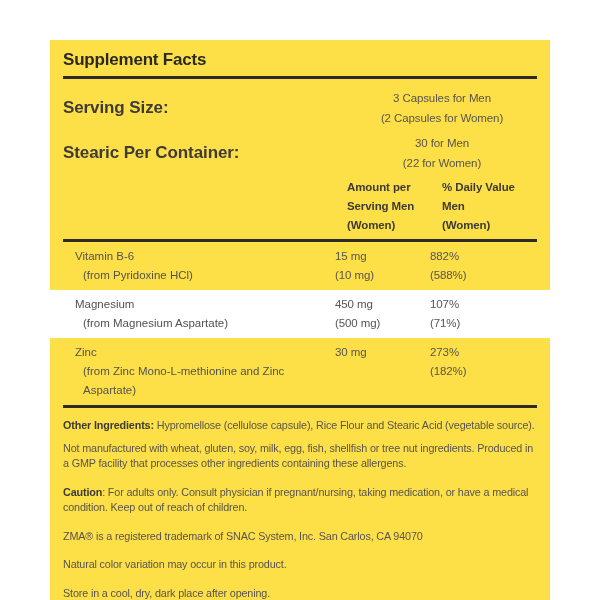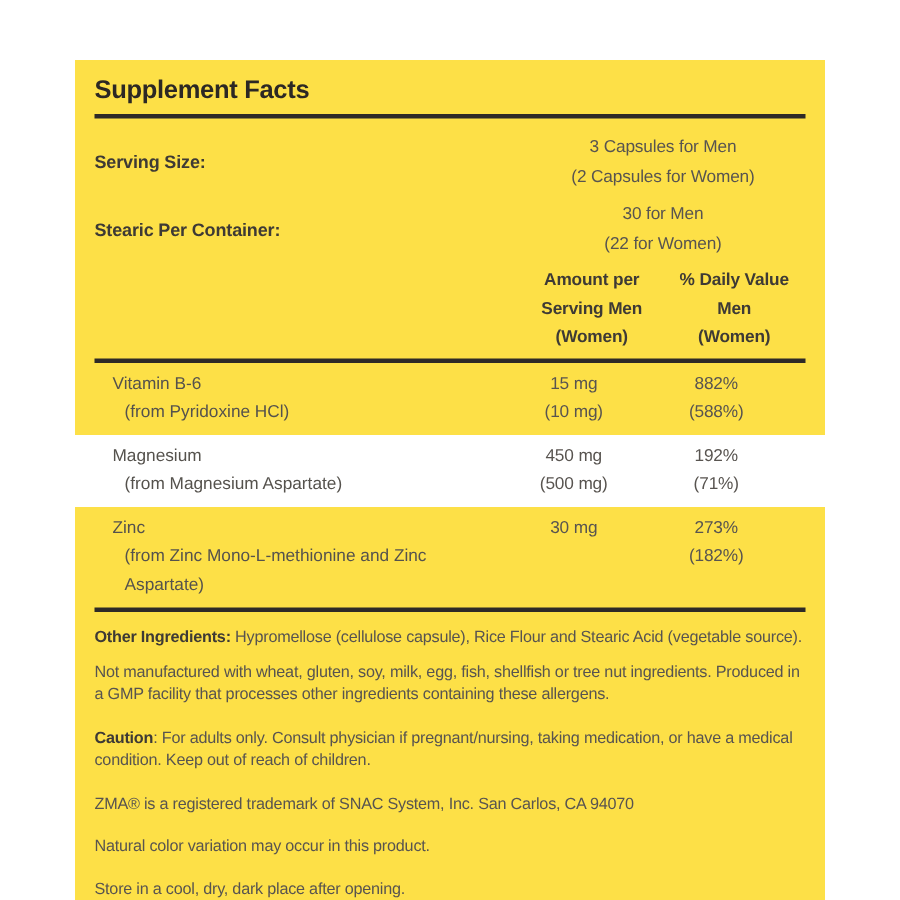--- a/index.html
+++ b/index.html
@@ -46,41 +46,41 @@
 
   .serving-row {
     display: flex;
     align-items: center;
   }
   .serving-row.first { margin-top: 9px; }
   .serving-row.second { margin-top: 5px; }
   .slabel {
     flex: 1;
     font-weight: bold;
-    font-size: 12px;
+    font-size: 17px;
     color: #3e3a35;
     letter-spacing: -0.1px;
   }
   .svalue {
     width: 190px;
     text-align: center;
     font-size: 11.5px;
     letter-spacing: -0.1px;
   }
   .line { display: block; line-height: 20px; }
 
   .head-row {
     display: flex;
     margin-top: 5px;
     align-items: flex-end;
   }
   .name-col { flex: 1; }
   .col {
     width: 95px;
-    text-align: center;
+    text-align: left;
     font-size: 11.5px;
     letter-spacing: -0.1px;
   }
   .col .line, .name-col .line { line-height: 19px; }
   .col.head {
     font-weight: bold;
     color: #3e3a35;
   }
 
   .rows { margin: 0 -13px; }
@@ -164,21 +164,21 @@
       <div class="nrow highlight">
         <span class="name-col">
           <span class="line nname">Magnesium</span>
           <span class="line nsource">(from Magnesium Aspartate)</span>
         </span>
         <span class="col">
           <span class="line">450 mg</span>
           <span class="line">(500 mg)</span>
         </span>
         <span class="col">
-          <span class="line">192%</span>
+          <span class="line">107%</span>
           <span class="line">(71%)</span>
         </span>
       </div>
 
       <div class="nrow">
         <span class="name-col">
           <span class="line nname">Zinc</span>
           <span class="line nsource">(from Zinc Mono-L-methionine and Zinc Aspartate)</span>
         </span>
         <span class="col">

